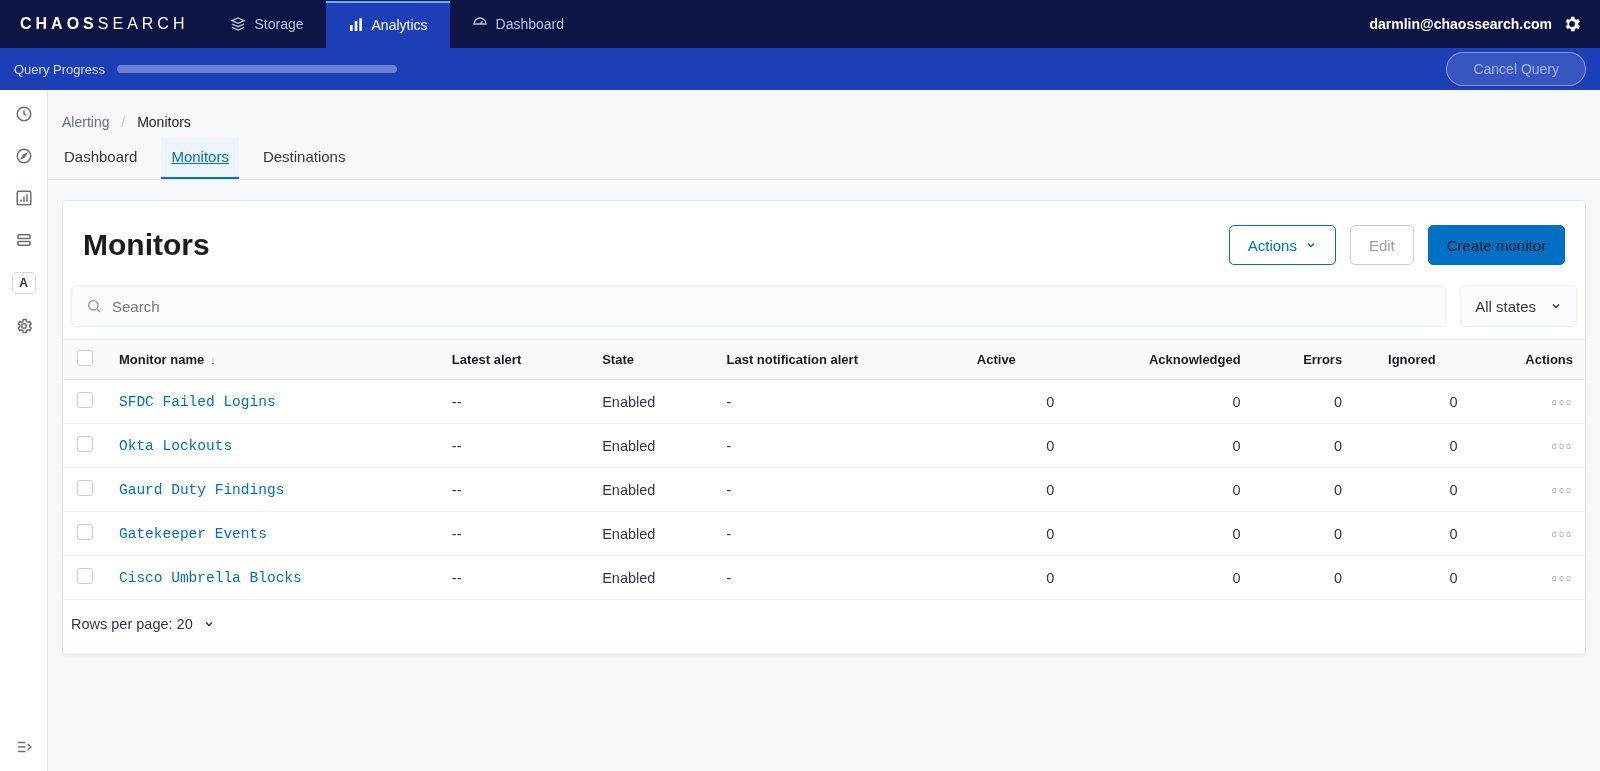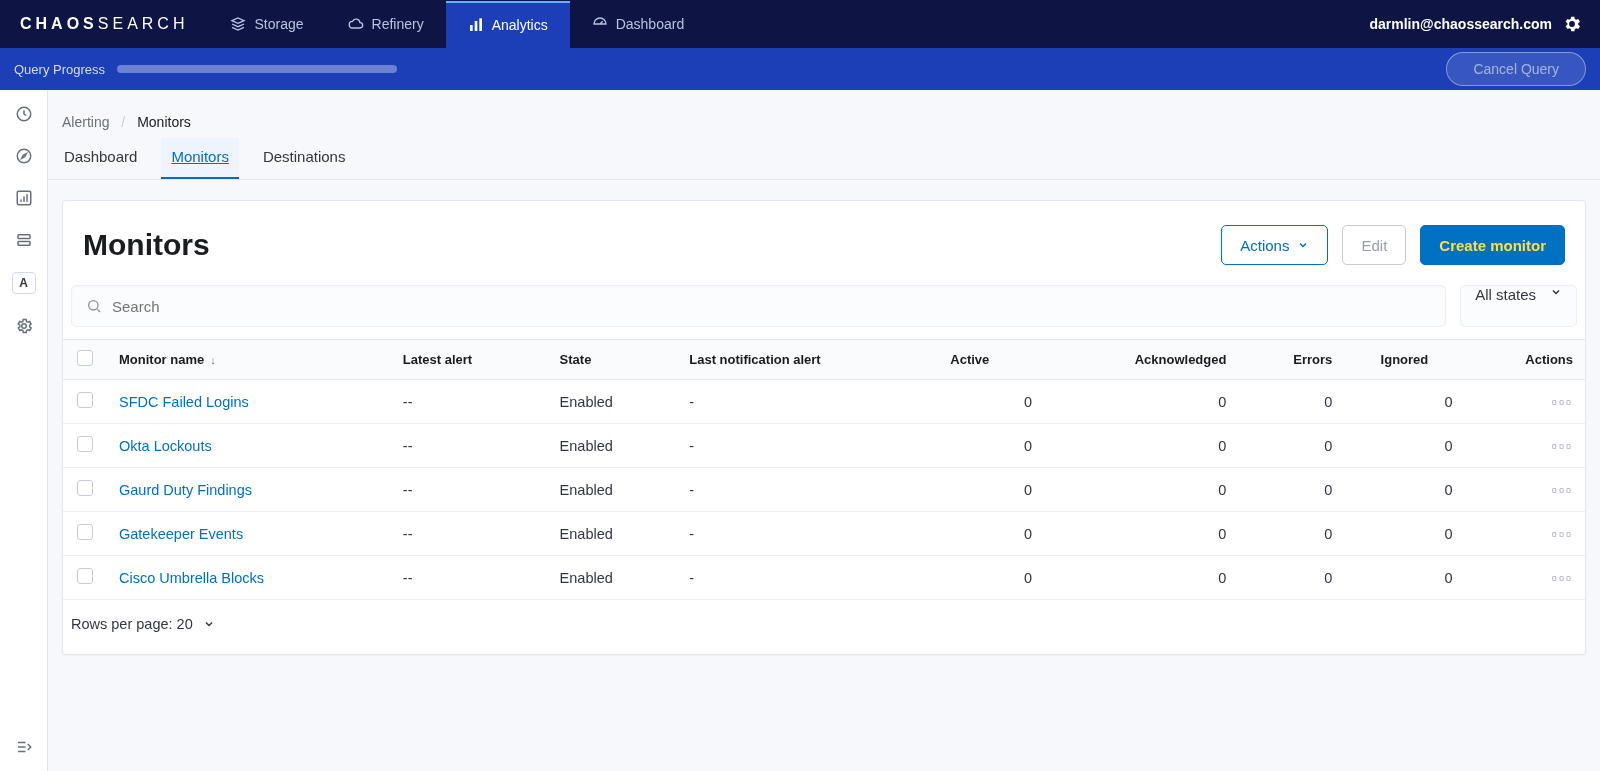--- a/index.html
+++ b/index.html
@@ -38,34 +38,34 @@
   .tab { padding:10px 2px 12px 2px; font-size:15px; color:#343741; cursor:pointer; }
   .tab.active { color:#0071c2; border-bottom:2px solid #0071c2; text-decoration:underline; background:#eef4fb; padding-left:10px; padding-right:10px; }
   
   .panel { margin:20px 14px; background:#fff; border:1px solid #e3e6ef; border-radius:4px; box-shadow:0 1px 2px rgba(0,0,0,0.04); padding:0; }
   
   .panel-header { display:flex; align-items:center; padding:24px 20px 20px 20px; }
   .panel-title { font-size:30px; font-weight:600; color:#1a1c21; }
   .panel-actions { margin-left:auto; display:flex; gap:14px; }
   .btn { height:40px; padding:0 18px; border-radius:5px; font-size:15px; display:flex; align-items:center; gap:8px; cursor:pointer; border:1px solid #c9cdd6; background:#fff; }
   .btn-outline-primary { border:1px solid #0071c2; color:#0071c2; }
-  .btn-primary { background:#0071c2; border:1px solid #0071c2; color:#fde047; font-weight:700; }
+  .btn-primary { background:#0071c2; border:1px solid #0071c2; color:#0f172a; font-weight:400; }
   .btn-disabled { color:#9aa0ab;text-align:right; }
   
   .search-row { display:flex; gap:14px; padding:0 8px 12px 8px; }
   .search-box { flex:1; display:flex; align-items:center; gap:10px; border:1px solid #eceff5; background:#fbfcfd; border-radius:5px; height:42px; padding:0 14px; box-shadow: inset 0 1px 2px rgba(0,0,0,0.03); }
   .search-box input { border:none; background:transparent; outline:none; font-size:15px; flex:1; color:#69707d; }
-  .state-filter { border:1px solid #eceff5; border-radius:5px; height:42px; display:flex; gap:14px; padding:0 14px; font-size:15px; color:#343741; cursor:pointer; background:#fbfcfd; }
+  .state-filter { border:1px solid #eceff5; border-radius:5px; height:42px; display:flex; align-items:center; gap:14px; padding:0 14px; font-size:15px; color:#343741; cursor:pointer; background:#fbfcfd; }
   
   table { width:100%; border-collapse:collapse; }
   thead th { text-align:left; font-size:13px; font-weight:600; color:#1a1c21; padding:10px 12px; border-top:1px solid #e3e6ef; border-bottom:1px solid #e3e6ef; background:#fafbfd; }
   thead th.first { width:44px; text-align:center; }
   tbody td { padding:12px 12px; border-bottom:1px solid #eceff5; font-size:14.5px; color:#343741; }
   tbody td.first { text-align:center; }
-  td.link { color:#0071c2; cursor:pointer; }
+  td.link { color:#0071c2; cursor:pointer;font-family:Liberation Mono, monospace; }
   td.actions-cell { text-align:right; color:#8a8f9a; letter-spacing:2px; cursor:pointer; }
   .chk { width:16px; height:16px; border:1px solid #c9cdd6; border-radius:3px; display:inline-block; background:#fff; }
   .sort-arrow { margin-left:6px; font-size:11px; color:#69707d; }
   
   .table-footer { padding:16px 8px 22px 8px; display:flex; align-items:center; gap:10px; font-size:14.5px; color:#343741; }
   
   svg { display:block; }
 </style>
 </head>
 <body>
@@ -74,26 +74,20 @@
   <div class="logo">
     <b>CHAOS</b><span>SEARCH</span>
   </div>
   <div class="nav-item">
     <svg width="16" height="16" viewBox="0 0 24 24" fill="none" stroke="currentColor" stroke-width="2">
         <path d="M3 7l9-4 9 4-9 4-9-4z"></path>
         <path d="M3 12l9 4 9-4"></path>
         <path d="M3 17l9 4 9-4"></path>
       </svg>
     <span>Storage</span>
-  </div>
-  <div class="nav-item">
-    <svg width="16" height="16" viewBox="0 0 24 24" fill="none" stroke="currentColor" stroke-width="2">
-        <path d="M18 18a4 4 0 0 0 0-8 6 6 0 0 0-11.3-2A5 5 0 0 0 7 18h11z"></path>
-      </svg>
-    <span>Refinery</span>
   </div>
   <div class="nav-item active">
     <svg width="16" height="16" viewBox="0 0 24 24" fill="currentColor">
         <rect x="3" y="12" width="4" height="9"></rect>
         <rect x="10" y="6" width="4" height="15"></rect>
         <rect x="17" y="2" width="4" height="19"></rect>
       </svg>
     <span>Analytics</span>
   </div>
   <div class="nav-item">

